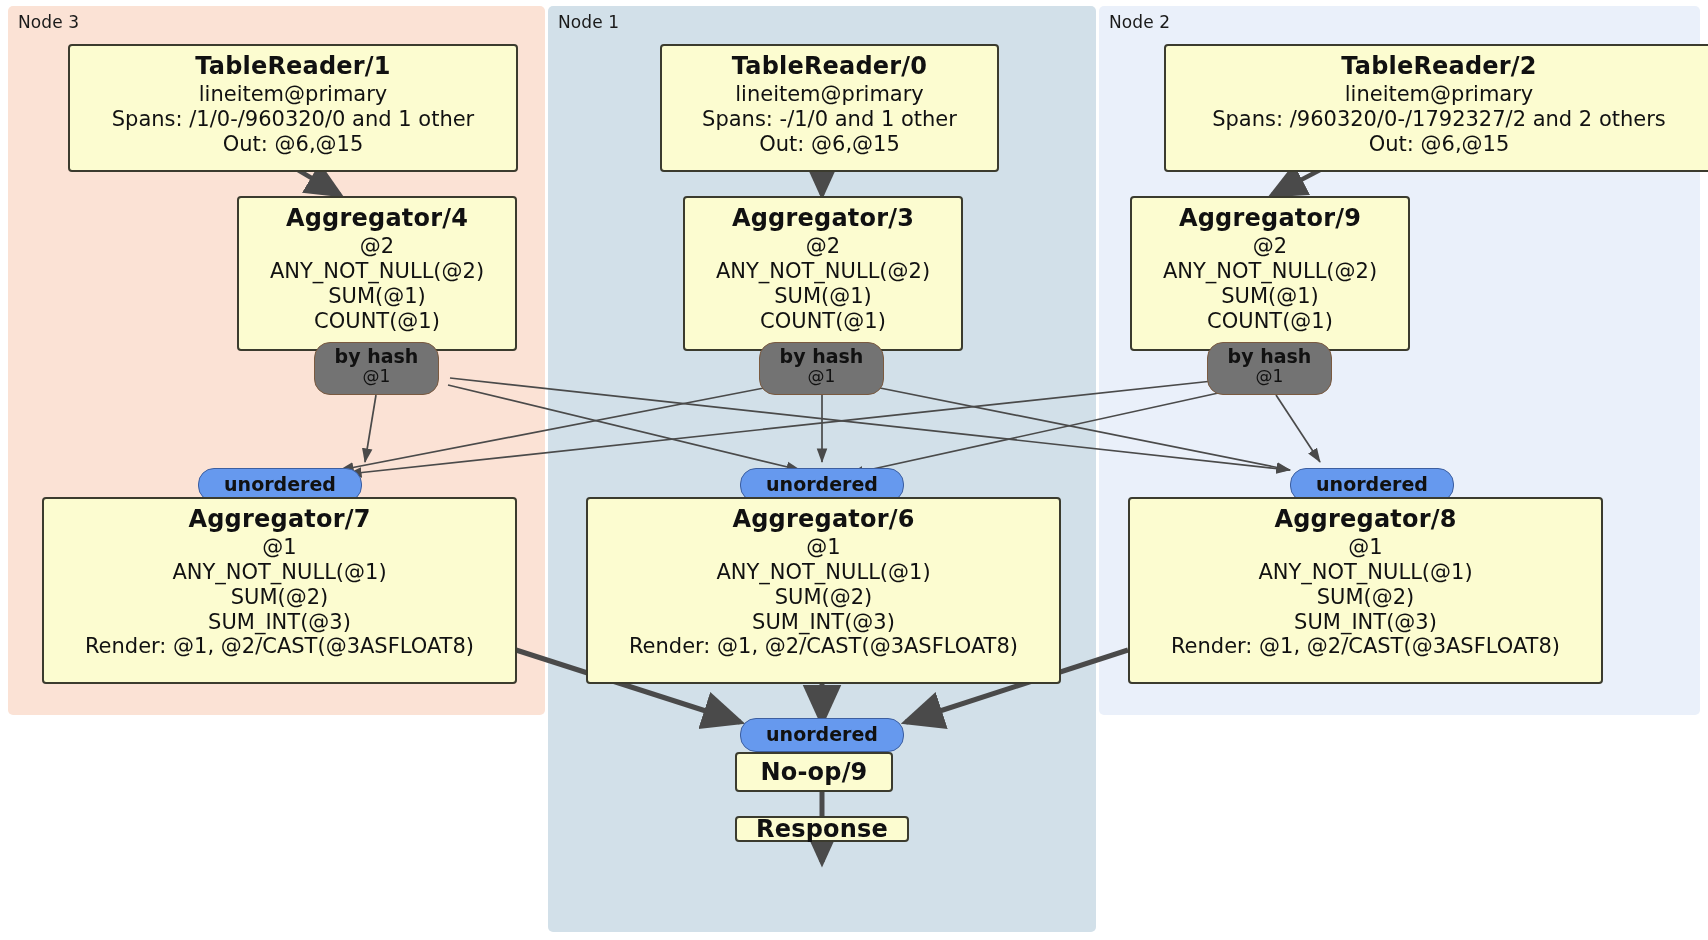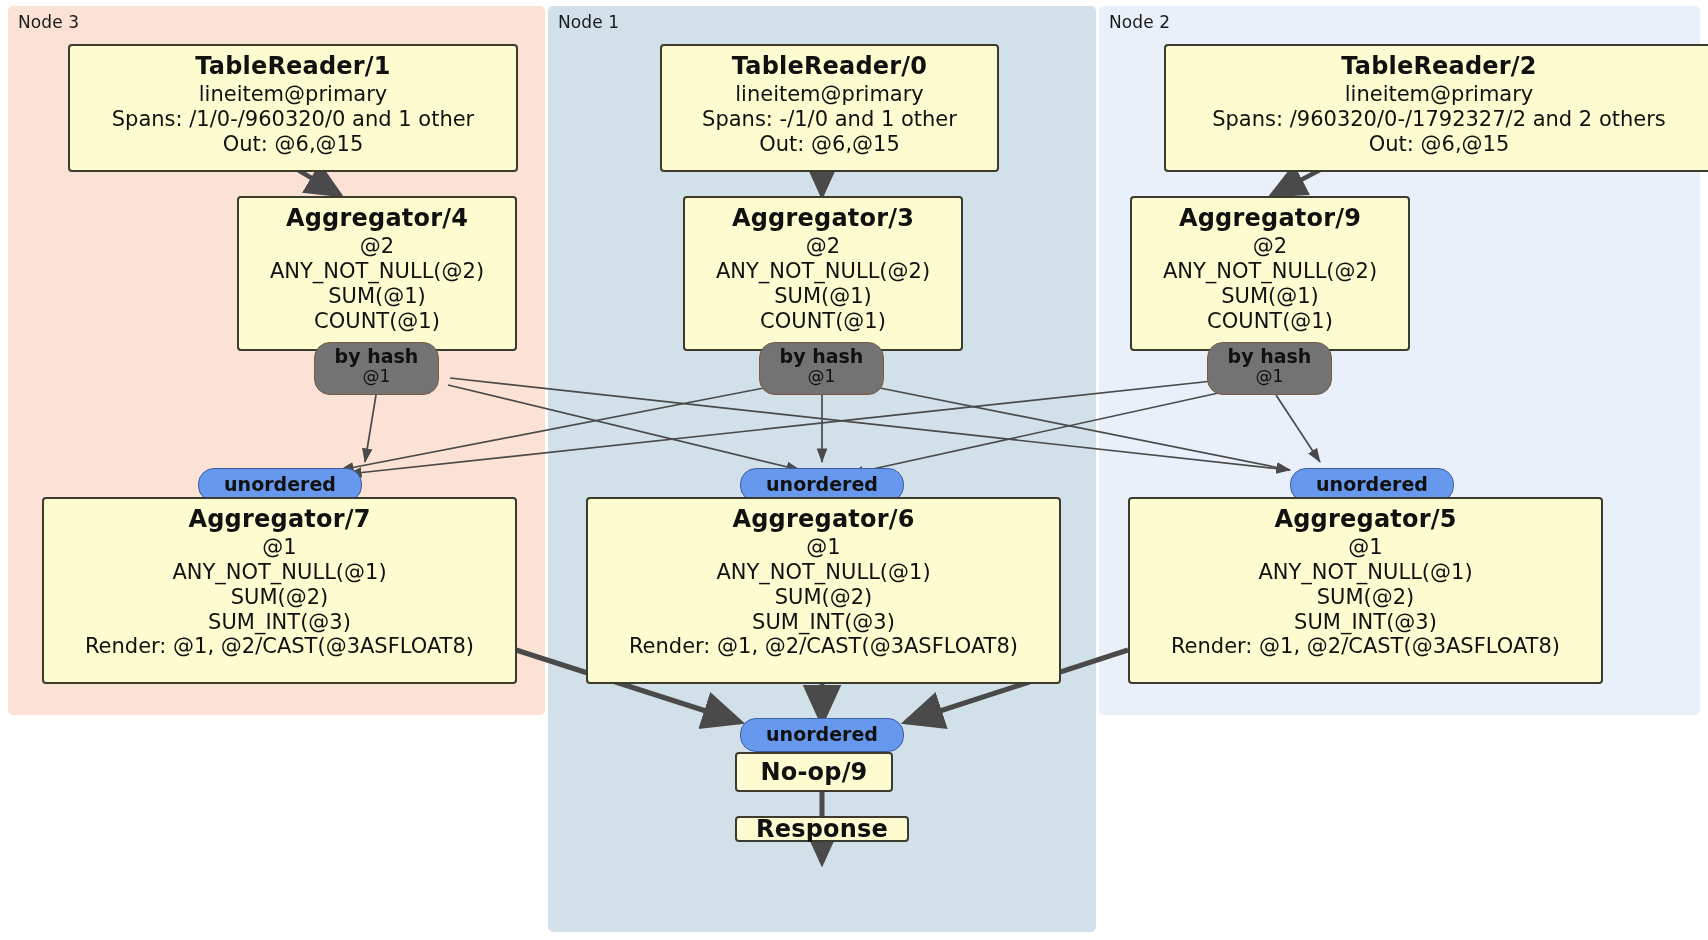--- a/index.html
+++ b/index.html
@@ -224,21 +224,21 @@
   <div class="proc" style="left:586px;top:497px;width:475px;height:187px;">
     <span class="title">Aggregator/6</span>
     <span class="line">@1</span>
     <span class="line">ANY_NOT_NULL(@1)</span>
     <span class="line">SUM(@2)</span>
     <span class="line">SUM_INT(@3)</span>
     <span class="line">Render: @1, @2/CAST(@3ASFLOAT8)</span>
   </div>
 
   <div class="proc" style="left:1128px;top:497px;width:475px;height:187px;">
-    <span class="title">Aggregator/5</span>
+    <span class="title">Aggregator/8</span>
     <span class="line">@1</span>
     <span class="line">ANY_NOT_NULL(@1)</span>
     <span class="line">SUM(@2)</span>
     <span class="line">SUM_INT(@3)</span>
     <span class="line">Render: @1, @2/CAST(@3ASFLOAT8)</span>
   </div>
 
   <div class="badge unordered" style="left:740px;top:718px;width:164px;height:34px;">
     <span>unordered</span>
   </div>

